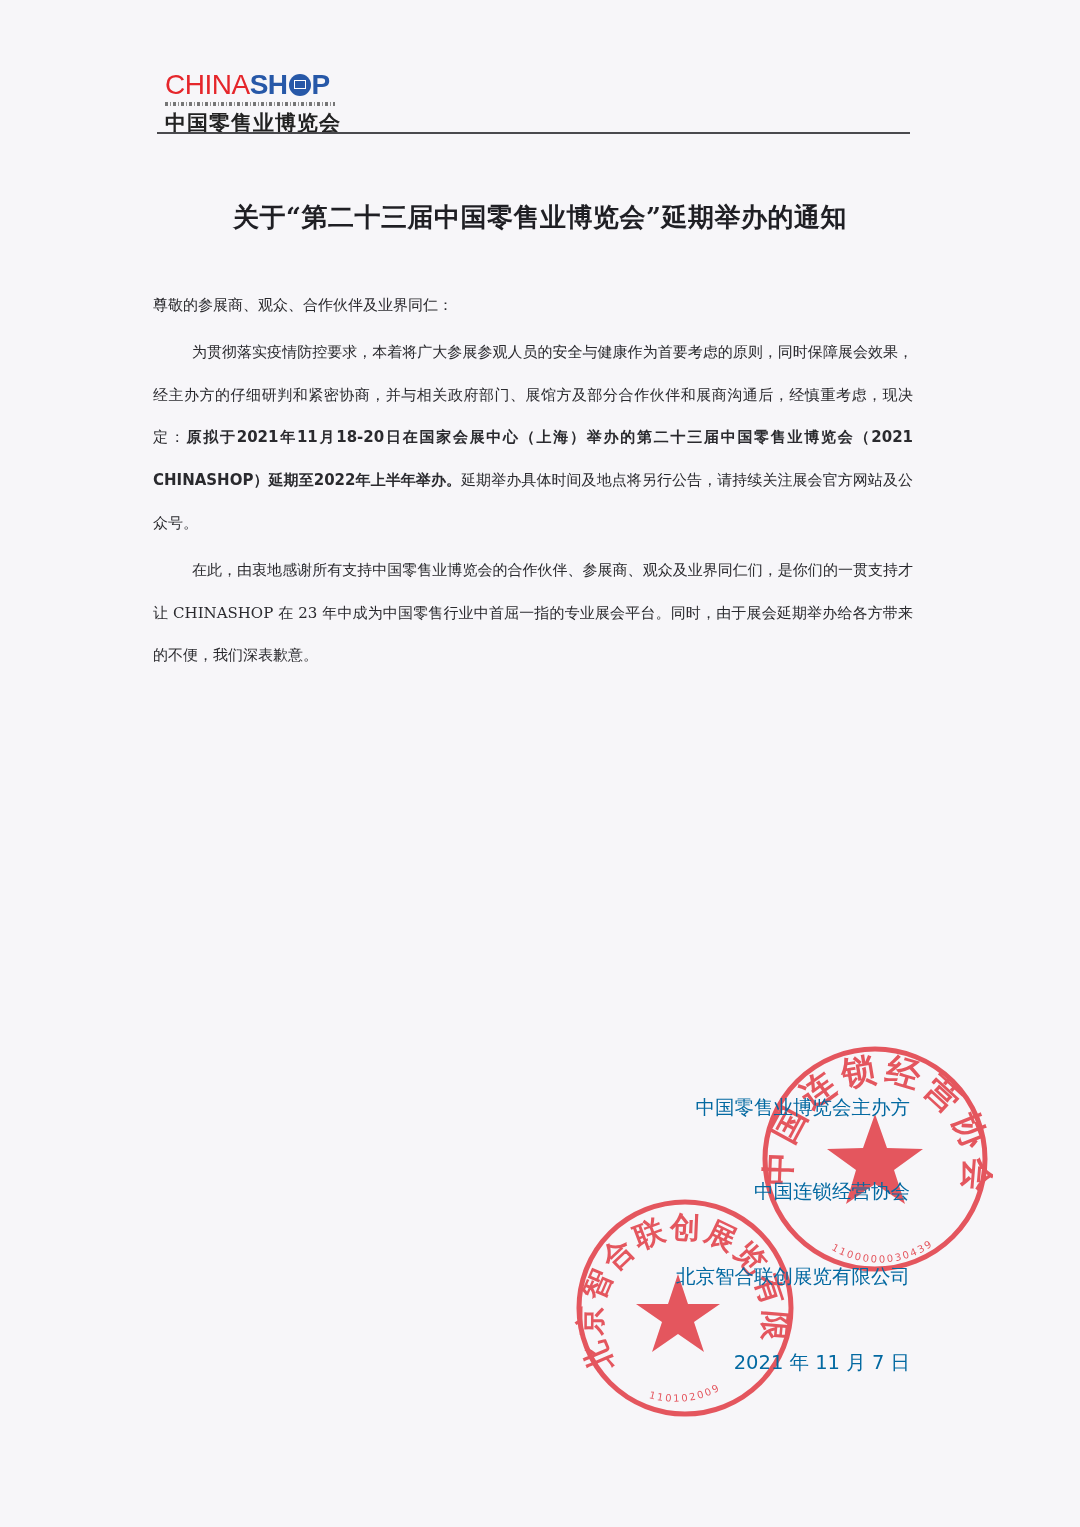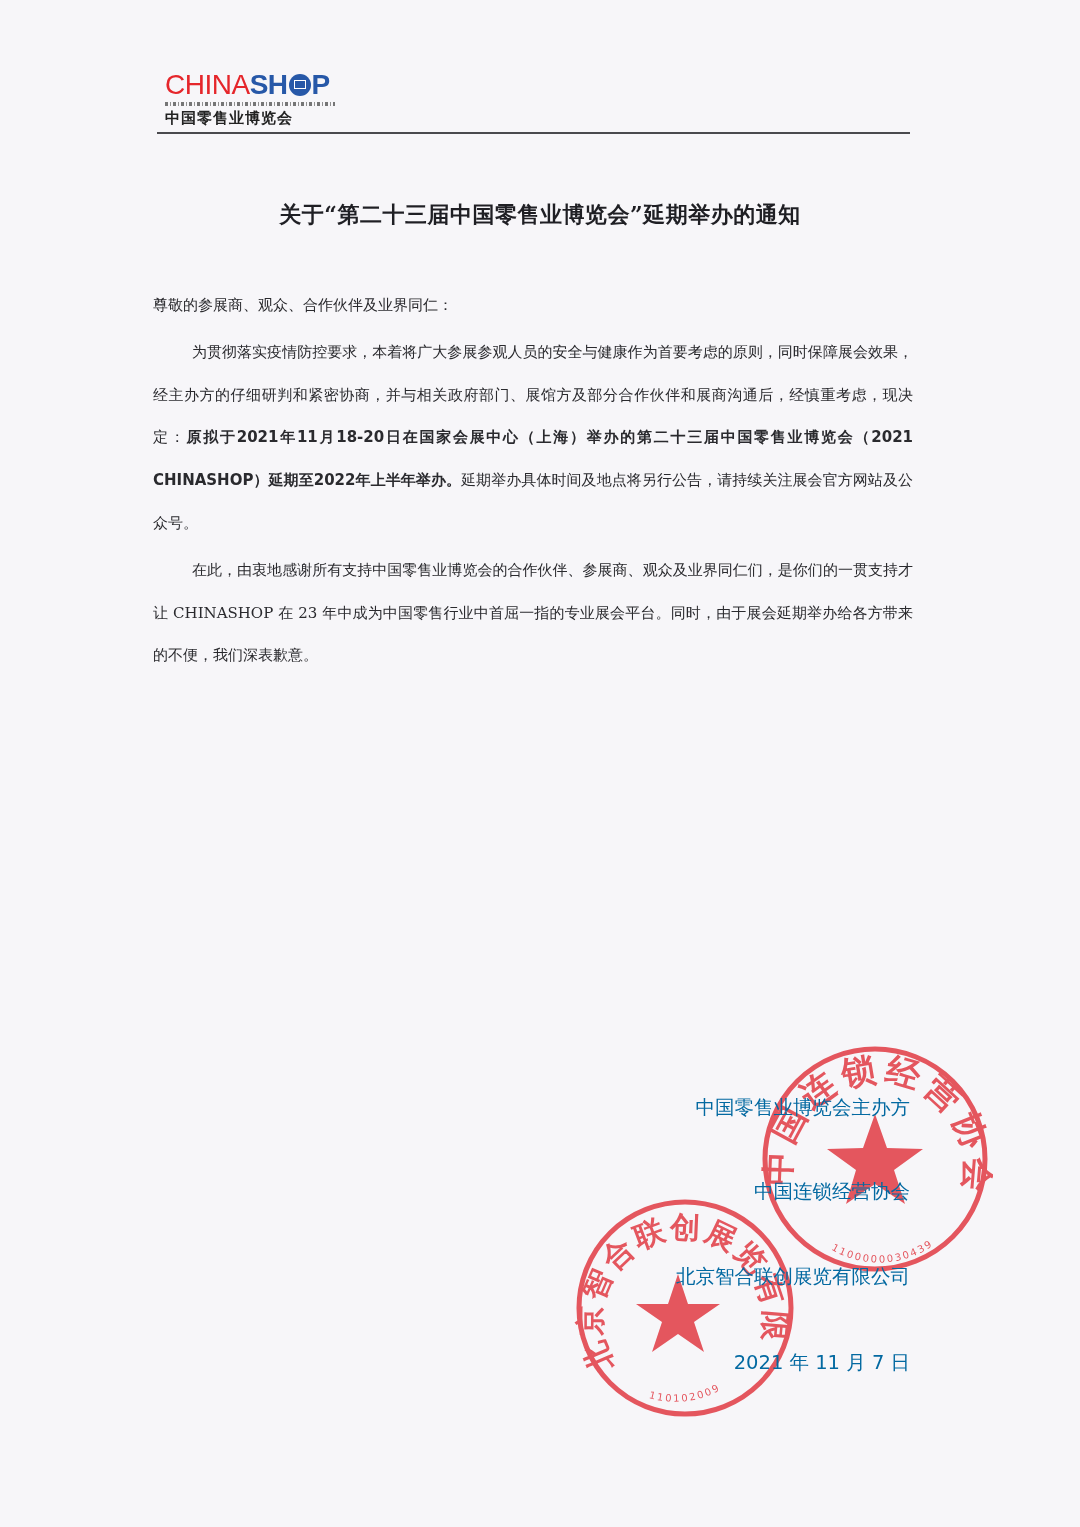--- a/index.html
+++ b/index.html
@@ -13,26 +13,26 @@
 
   
   .logo { position:absolute; left:165px; top:70px; width:180px; }
   .logo-en { font-family:"Liberation Sans","DejaVu Sans",sans-serif; font-size:28px; line-height:30px; letter-spacing:-0.5px; white-space:nowrap; }
   .logo-en .a { color:#e5262b; font-weight:normal; }
   .logo-en .b { color:#2758a8; font-weight:bold; }
   .logo-en .cart { display:inline-block; width:22px; height:22px; border-radius:50%; background:#2758a8; vertical-align:-2px; position:relative; margin:0 1px; }
   .logo-en .cart::after { content:""; position:absolute; left:5px; top:6px; width:10px; height:7px; border:1.6px solid #fff; border-top-width:1px; }
   .logo-bar { height:4px; margin:2px 0 3px 0; width:170px;
     background:repeating-linear-gradient(90deg,#555 0 3px,transparent 3px 5px,#777 5px 6px,transparent 6px 8px); opacity:.8; }
-  .logo-cn { font-family:"DejaVu Sans","Liberation Sans",sans-serif; font-weight:bold; font-size:15px; color:#222; letter-spacing:1px; white-space:nowrap; }
+  .logo-cn { font-family:"DejaVu Sans","Liberation Sans",sans-serif; font-weight:bold; font-size:21px; color:#222; letter-spacing:1px; white-space:nowrap; }
 
   .header-rule { position:absolute; left:157px; top:132px; width:753px; height:2px; background:#4a4a4e; }
 
   
-  .title { position:absolute; left:0; width:1080px; top:200px; text-align:center; font-size:22px; font-weight:bold; color:#1f1f24; letter-spacing:0.5px; }
+  .title { position:absolute; left:0; width:1080px; top:200px; text-align:center; font-size:26px; font-weight:bold; color:#1f1f24; letter-spacing:0.5px; }
 
   
   .body { position:absolute; left:153px; top:284px; width:760px; font-size:15px; line-height:42.8px; text-align:justify; }
   .body p { margin:0 0 4px 0; }
   .indent { text-indent:39px; }
   .bold { font-weight:bold; font-family:"DejaVu Sans","Liberation Sans",sans-serif; }
   .sans { font-family:"DejaVu Sans","Liberation Sans",sans-serif; }
 
   
   .sig { position:absolute; right:170px; text-align:right; font-size:19.5px; white-space:nowrap; z-index:2; color:#0369a1; }

